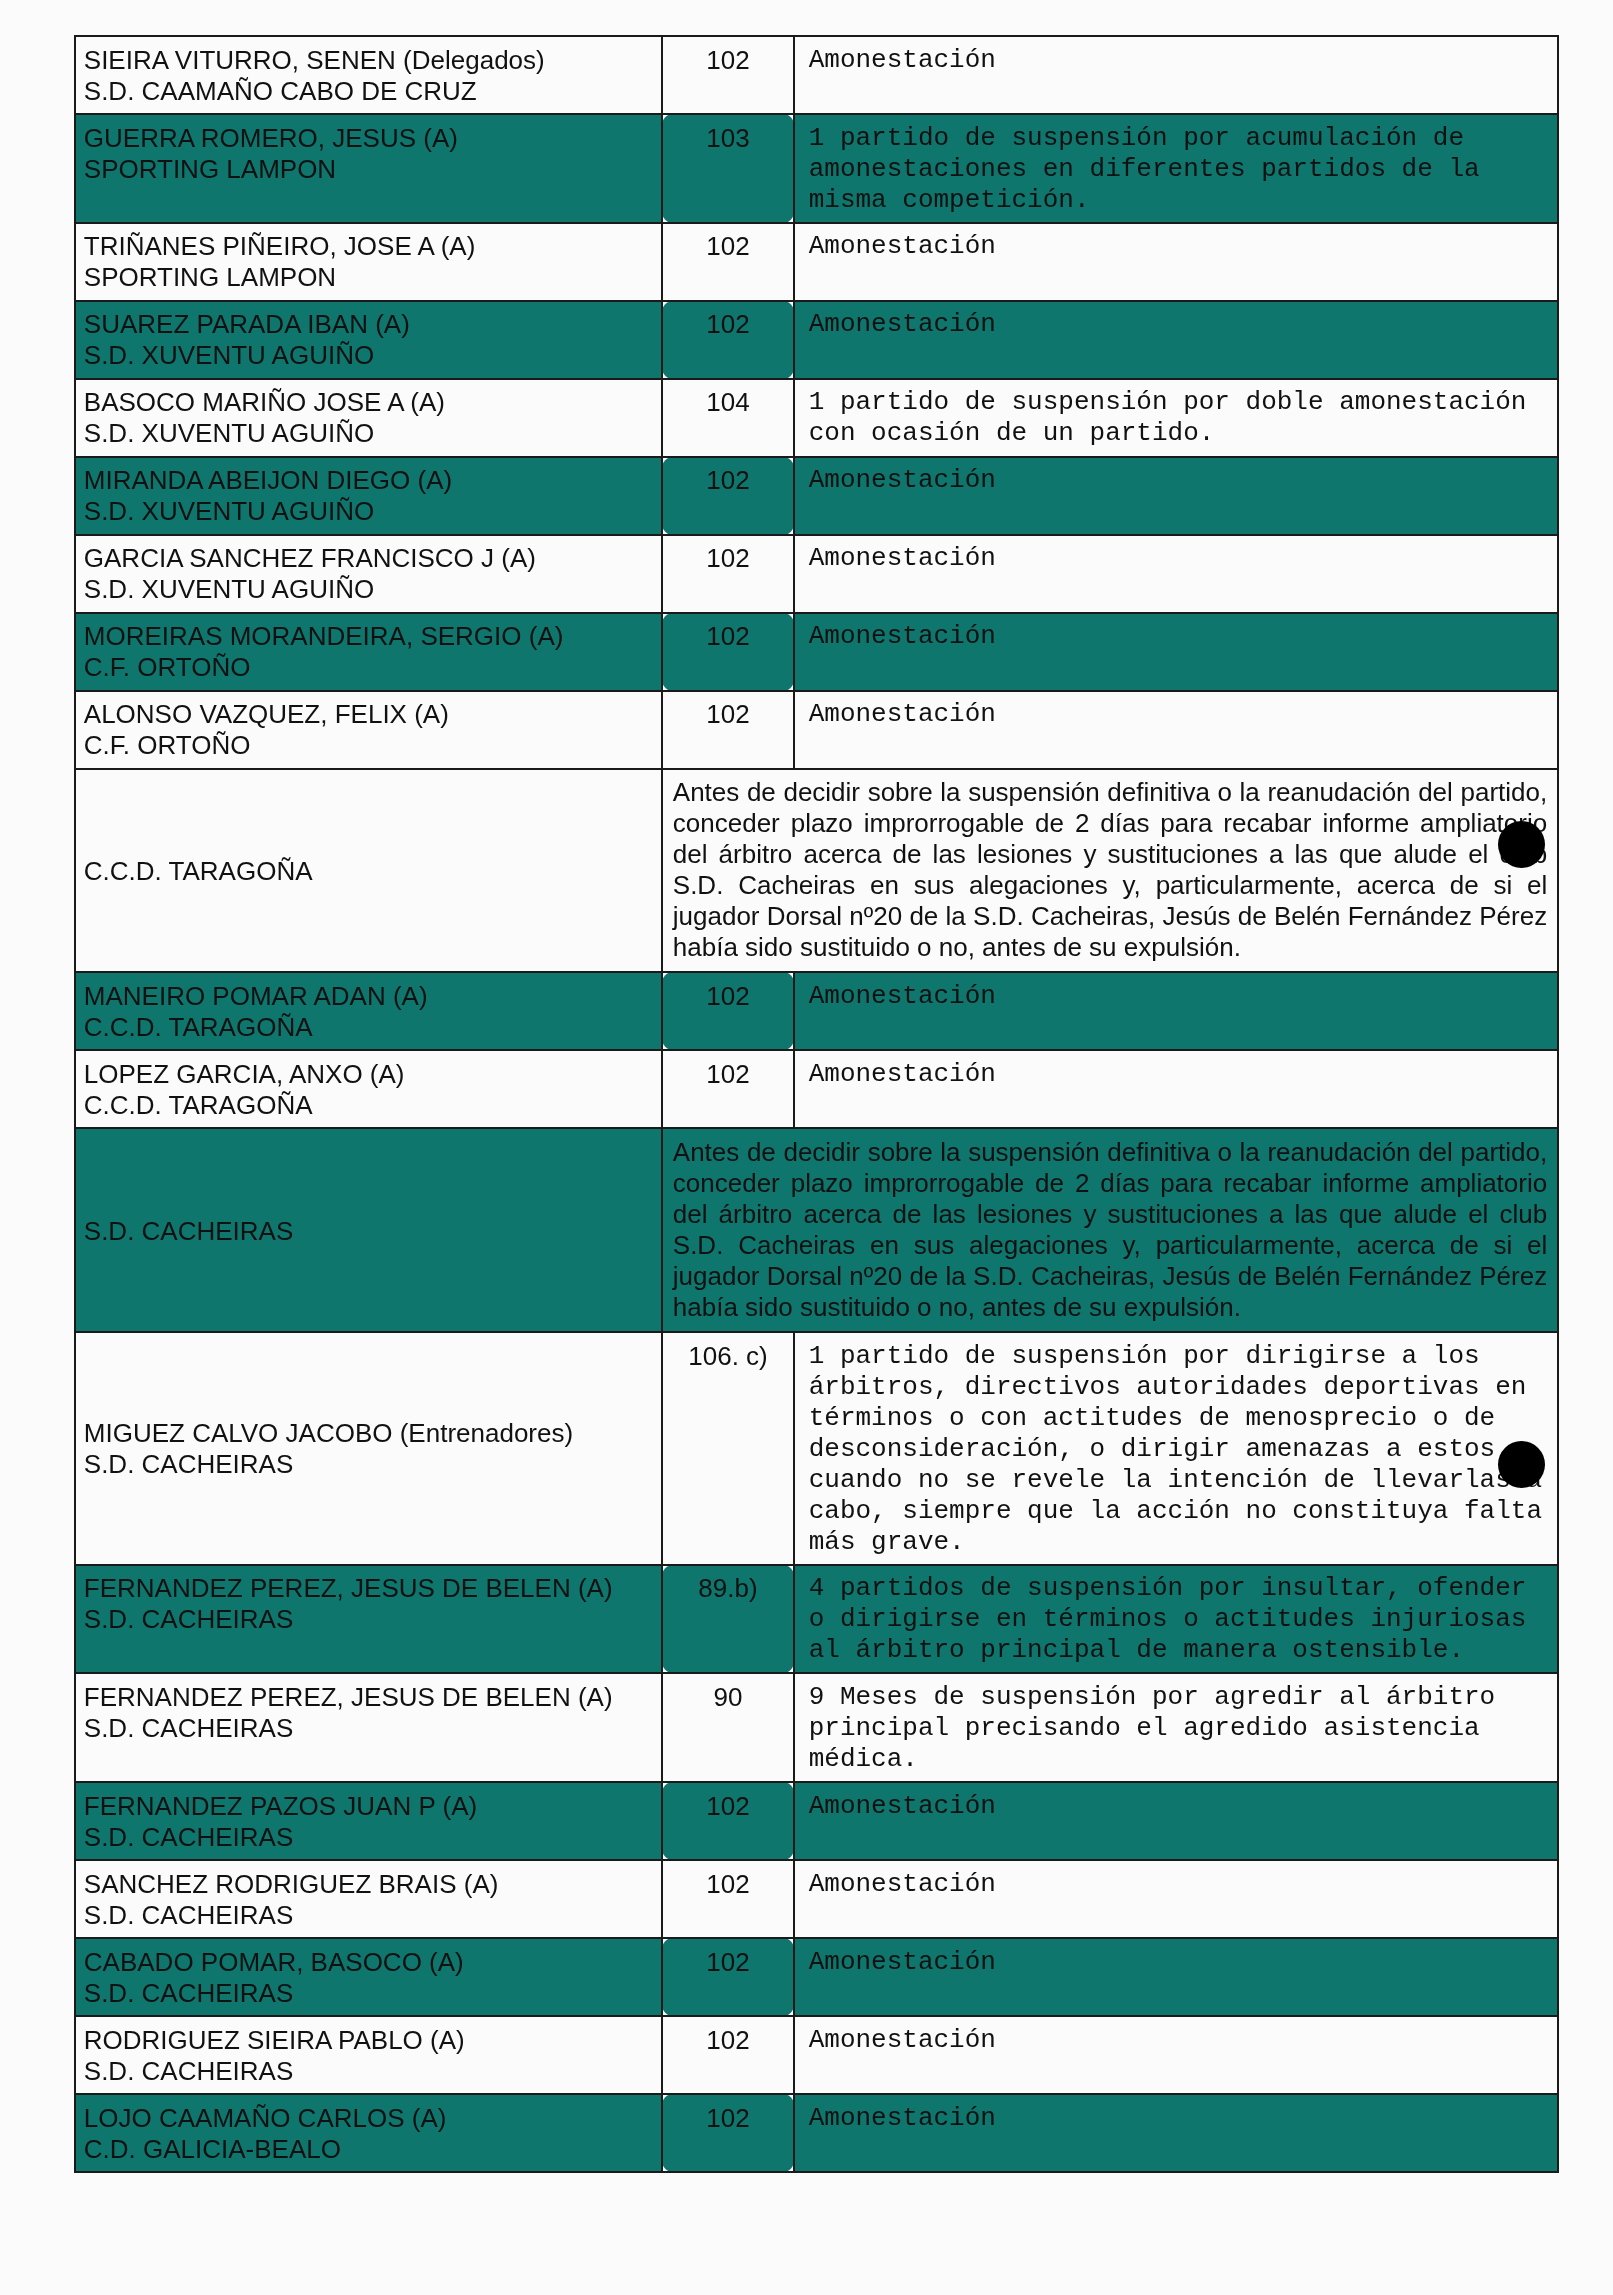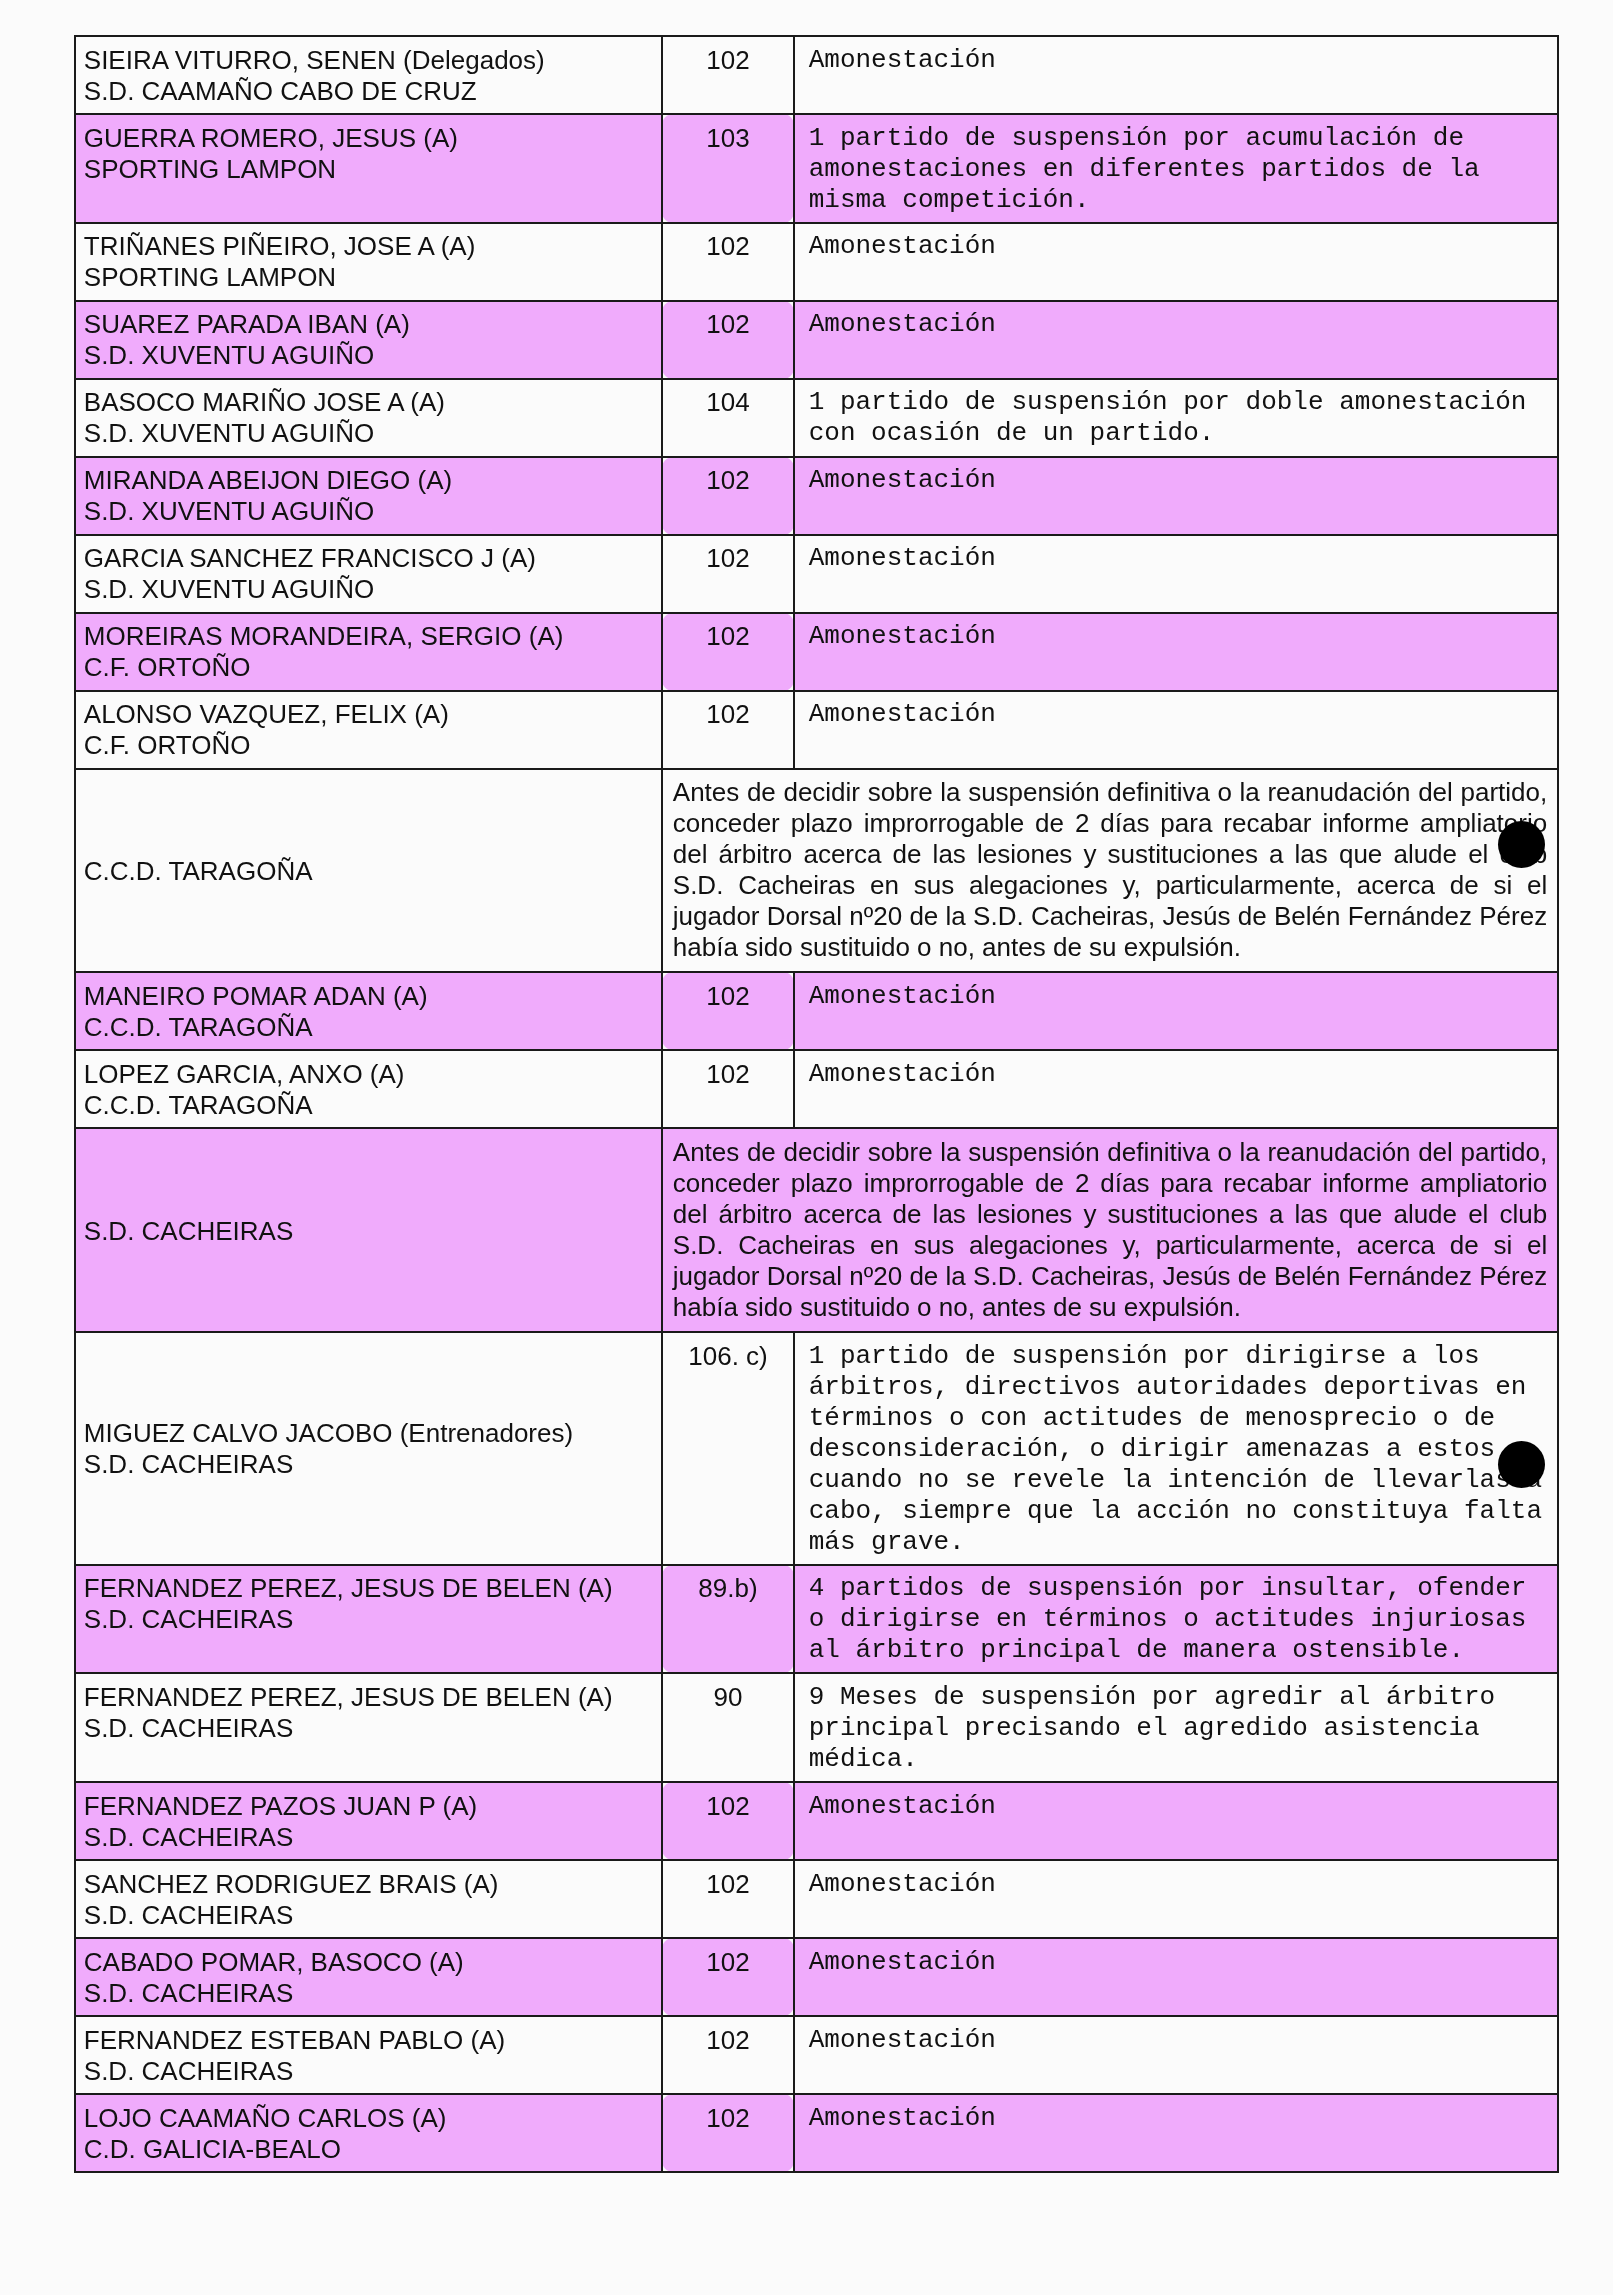--- a/index.html
+++ b/index.html
@@ -5,21 +5,21 @@
   html,body{margin:0;padding:0;background:#fbfbfb;}
   body{width:1613px;height:2296px;position:relative;overflow:hidden;font-family:"Liberation Sans",sans-serif;color:#111;}
   table{position:absolute;left:74px;top:35px;width:1482px;border-collapse:collapse;table-layout:fixed;}
   td{border:2.9px solid #1a1a1a;vertical-align:top;font-size:26px;line-height:31px;padding:0;}
   col.c1{width:587px;} col.c2{width:132px;} col.c3{width:764px;}
   .nm{padding:7.8px 7.8px 5.9px 7.8px;margin-top:20px;}
   .cd{text-align:center;padding:7.8px 3.9px;border-radius:11px;}
   .ds{padding:7.8px 9.8px 5.9px 13.7px;font-family:Liberation Mono, monospace;}
   .tall .nm{vertical-align:middle;}
   .merged{padding:7.8px 9.8px 7.8px 9.8px;text-align:justify;}
-  tr.sh td{background:#f0abfc;}
+  tr.sh td{background:#0f766e;}
   tr.r{height:78px;}
   .dot{position:absolute;width:47px;height:47px;border-radius:50%;background:#000;}
 </style>
 </head>
 <body>
 
 <table>
   <colgroup>
       <col class="c1">
       <col class="c2">
@@ -165,21 +165,21 @@
       <tr class="r sh">
         <td class="nm">
           <div>CABADO POMAR, BASOCO (A)</div>
           <div>S.D. CACHEIRAS</div>
         </td>
     <td class="cd"><span>102</span></td>
     <td class="ds"><span>Amonestación</span></td>
       </tr>
       <tr class="r">
         <td class="nm">
-          <div>FERNANDEZ ESTEBAN PABLO (A)</div>
+          <div>RODRIGUEZ SIEIRA PABLO (A)</div>
           <div>S.D. CACHEIRAS</div>
         </td>
     <td class="cd"><span>102</span></td>
     <td class="ds"><span>Amonestación</span></td>
       </tr>
       <tr class="r sh">
         <td class="nm">
           <div>LOJO CAAMAÑO CARLOS (A)</div>
           <div>C.D. GALICIA-BEALO</div>
         </td>

